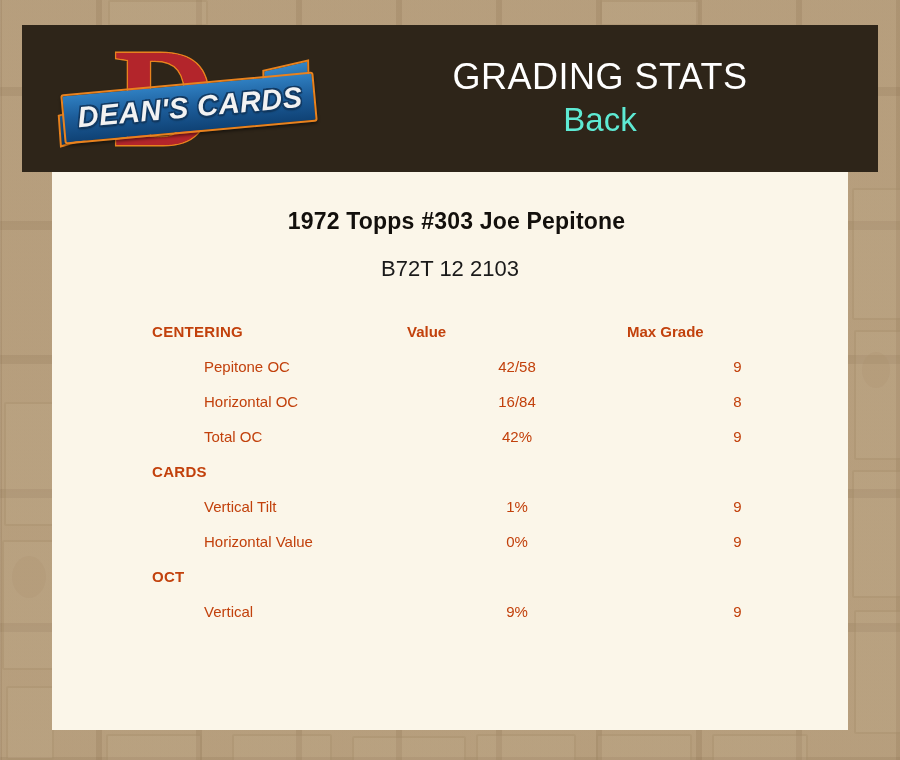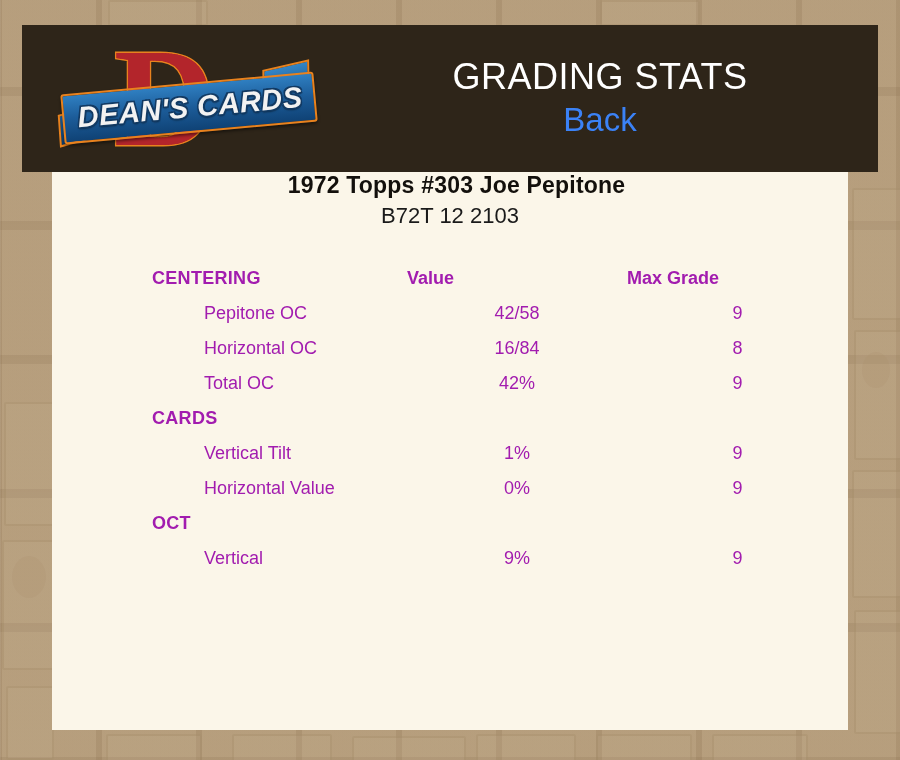--- a/index.html
+++ b/index.html
@@ -78,21 +78,21 @@
   }
   .header-title {
     color: #ffffff;
     font-size: 36px;
     line-height: 1.05;
     letter-spacing: 0.5px;
     font-weight: normal;
     white-space: nowrap;
   }
   .header-subtitle {
-    color: #3b82f6;
+    color: #5eead4;
     font-size: 33px;
     line-height: 1.1;
     font-weight: normal;
     margin-top: 6px;
     white-space: nowrap;
   }
 
   
   .logo {
     position: absolute;
@@ -185,49 +185,50 @@
   .panel {
     position: absolute;
     left: 52px;
     top: 172px;
     width: 796px;
     height: 558px;
     background: #fbf6e9;
   }
 
   .card-title {
+    margin-top: 36px;
     text-align: center;
     color: #13100c;
     font-size: 23px;
     font-weight: bold;
     letter-spacing: 0.2px;
     padding-left: 13px;
   }
   .card-subtitle {
-    margin-top: 4px;
+    margin-top: 21px;
     text-align: center;
     color: #1a1a1a;
     font-size: 22px;
     font-weight: normal;
   }
 
   
   .stats {
     margin-top: 32px;
     width: 100%;
     border-collapse: collapse;
   }
   .stats col.c-label  { width: 355px; }
   .stats col.c-value  { width: 220px; }
   .stats col.c-grade  { width: 221px; }
 
   .stats th, .stats td {
     padding: 0;
-    font-size: 18px;
-    color: #a21caf;
+    font-size: 15px;
+    color: #c2410c;
     line-height: 35px;
     vertical-align: middle;
   }
   .hdr-section {
     text-align: left;
     padding-left: 100px !important;
     font-weight: bold;
     letter-spacing: 0.3px;
   }
   .hdr-col {

